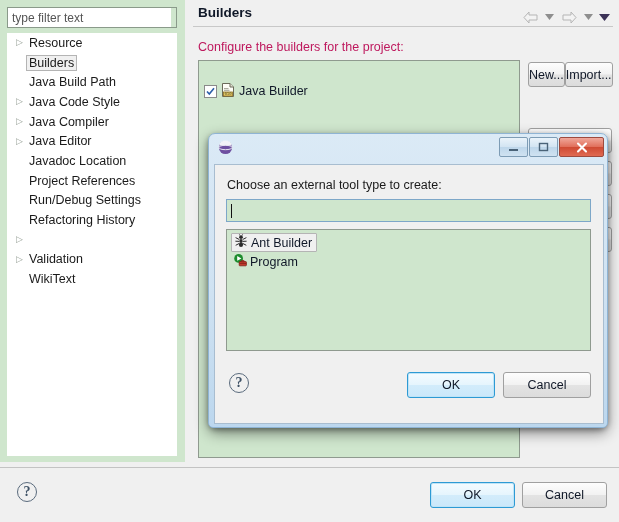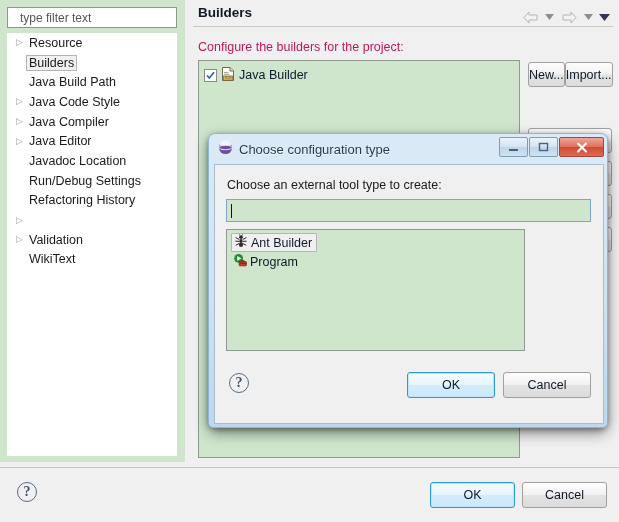--- a/index.html
+++ b/index.html
@@ -34,21 +34,21 @@
     border: 1px solid #8a9a8a;
     display: flex;
     align-items: center;
   }
   #filter-input {
     flex: 1;
     height: 19px;
     border: 0;
     outline: none;
     background: transparent;
-    padding: 0 12px;
+    padding: 0 4px;
     font-family: "Liberation Sans", sans-serif;
     font-size: 12px;
     color: #333;
   }
   #filter-input::placeholder { color: #555; opacity: 1; }
   #filter-swatch {
     width: 32px; height: 19px;
     background: #cfe6cd;
   }
   #tree-frame {
@@ -278,21 +278,21 @@
     display: flex; align-items: center;
     padding-left: 4px;
   }
   #caret {
     width: 1px; height: 14px;
     background: #111;
   }
   #modal-list {
     position: absolute;
     left: 11px; top: 64px;
-    width: 299px; height: 122px;
+    width: 365px; height: 122px;
     background: #cfe6cd;
     border: 1px solid #8f9a8f;
     padding: 3px 0 0 4px;
   }
   .type-row {
     display: flex;
     align-items: center;
     height: 19px;
     gap: 3px;
     font-size: 12.5px;
@@ -373,20 +373,24 @@
       <div class="tree-item">
         <span class="tree-arrow">▷</span>
         <span class="tree-label">Java Editor</span>
       </div>
       <div class="tree-item">
         <span class="tree-arrow empty">▷</span>
         <span class="tree-label">Javadoc Location</span>
       </div>
       <div class="tree-item">
         <span class="tree-arrow empty">▷</span>
+        <span class="tree-label">Project References</span>
+      </div>
+      <div class="tree-item">
+        <span class="tree-arrow empty">▷</span>
         <span class="tree-label">Run/Debug Settings</span>
       </div>
       <div class="tree-item">
         <span class="tree-arrow empty">▷</span>
         <span class="tree-label">Refactoring History</span>
       </div>
       <div class="tree-item">
         <span class="tree-arrow">▷</span>
       </div>
       <div class="tree-item">
@@ -435,21 +439,21 @@
     <div id="title-sep"></div>
 
     <div id="desc">Configure the builders for the project:</div>
 
     <div class="peek-btn" style="left:343px; top:128px;"></div>
     <div class="peek-btn" style="left:343px; top:161px;"></div>
     <div class="peek-btn" style="left:343px; top:194px;"></div>
     <div class="peek-btn" style="left:343px; top:227px;"></div>
 
     <div id="builders-list">
-      <div class="builder-row" style="margin-top:4px;">
+      <div class="builder-row" style="margin-top:20px;">
         <span class="chk">
           <svg width="9" height="9" viewBox="0 0 9 9">
             <path d="M1 4.5 L3.3 7 L8 1.2" stroke="#2b5ea8" stroke-width="1.6" fill="none"></path>
           </svg>
         </span>
         <span>
           <svg width="14" height="14" viewBox="0 0 14 14">
             <path d="M1.5 0.5 L9 0.5 L12.5 4 L12.5 13.5 L1.5 13.5 Z" fill="#fdfdf6" stroke="#6b6b5a" stroke-width="1"></path>
             <path d="M9 0.5 L9 4 L12.5 4" fill="#e4e4d4" stroke="#6b6b5a" stroke-width="1"></path>
             <rect x="2.5" y="9" width="9" height="4" fill="#f5d76e" stroke="#8a6d1f" stroke-width="0.8"></rect>
@@ -482,21 +486,20 @@
   <div id="modal">
 
     <div id="modal-titlebar">
       <span>
         <svg width="15" height="15" viewBox="0 0 15 15">
           <circle cx="7.5" cy="7.5" r="6.6" fill="#6e4fa0"></circle>
           <path d="M1.1 5.4 A6.6 6.6 0 0 1 13.9 5.4 Z" fill="#f2f2f7"></path>
           <ellipse cx="7.5" cy="7.5" rx="6.6" ry="2.2" fill="none" stroke="#e8e8f0" stroke-width="1"></ellipse>
         </svg>
       </span>
-      <span id="modal-title-text">Choose configuration type</span>
       <div id="win-buttons">
         <div class="winbtn">
           <svg width="11" height="9" viewBox="0 0 11 9">
               <rect x="1" y="6" width="9" height="2" fill="#4a6378"></rect>
             </svg>
         </div>
         <div class="winbtn">
           <svg width="11" height="10" viewBox="0 0 11 10">
             <rect x="1.5" y="1.5" width="8" height="7" fill="none" stroke="#4a6378" stroke-width="1.4"></rect>
           </svg>

